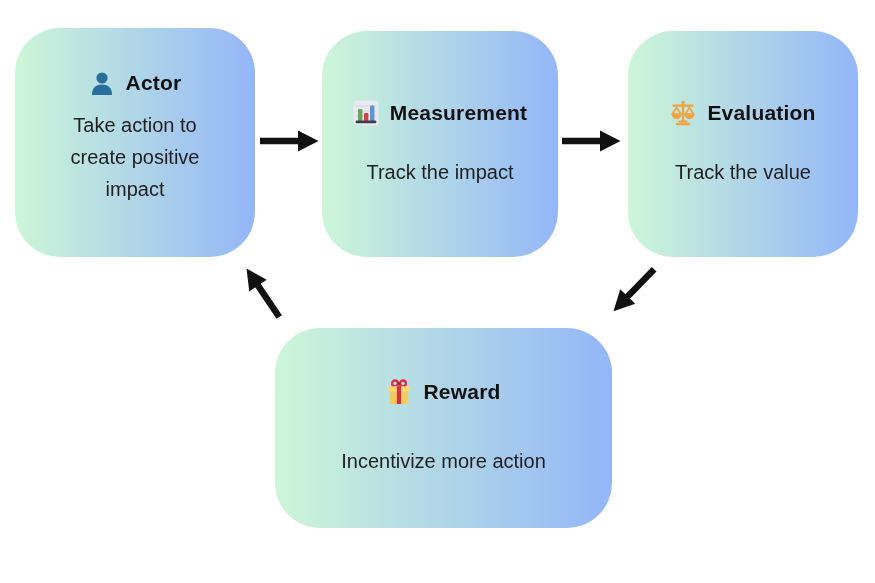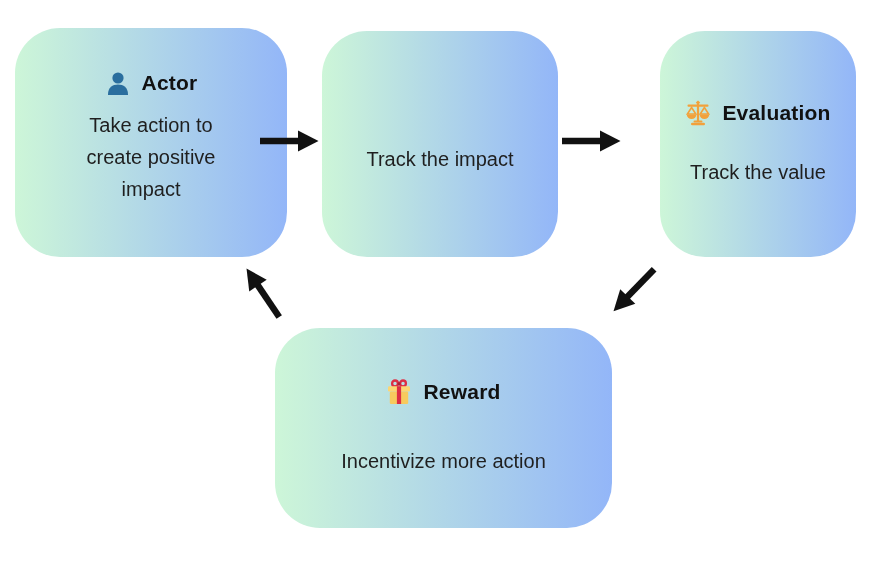--- a/index.html
+++ b/index.html
@@ -19,23 +19,23 @@
     position: absolute;
     border-radius: 45px;
     background: linear-gradient(90deg, #cdf6d8 0%, #93b6f8 100%);
     display: flex;
     flex-direction: column;
     align-items: center;
     justify-content: center;
     text-align: center;
     box-sizing: border-box;
   }
-  .card-actor       { left: 15px;  top: 28px;  width: 272px; height: 229px; padding-bottom: 10px; }
+  .card-actor       { left: 15px;  top: 28px;  width: 240px; height: 229px; padding-bottom: 10px; }
   .card-measurement { left: 322px; top: 31px;  width: 236px; height: 226px; }
-  .card-evaluation  { left: 628px; top: 31px;  width: 196px; height: 226px; margin-left: 32px; }
+  .card-evaluation  { left: 628px; top: 31px;  width: 230px; height: 226px; }
   .card-reward      { left: 275px; top: 328px; width: 337px; height: 200px; }
 
   .title-row {
     display: flex;
     align-items: center;
     justify-content: center;
     gap: 11px;
   }
   .icon {
     display: inline-flex;
@@ -82,20 +82,37 @@
           <circle cx="13" cy="8" r="5.6" fill="#2a6e9e"></circle>
           <path d="M3 24.5 C3 17.5 7.5 14.6 13 14.6 C18.5 14.6 23 17.5 23 24.5 L23 25 L3 25 Z" fill="#2a6e9e"></path>
         </svg>
       </span>
       <span class="card-title">Actor</span>
     </div>
     <div class="card-desc">Take action to create positive impact</div>
   </div>
 
   <div class="card card-measurement">
+    <div class="title-row">
+      <span class="icon">
+        <svg viewBox="0 0 26 26">
+          <rect x="0.5" y="0.5" width="25" height="25" rx="3.5" fill="#e7eaef"></rect>
+          <g stroke="#ccd3dd" stroke-width="1">
+            <line x1="3" y1="6" x2="23" y2="6"></line>
+            <line x1="3" y1="11" x2="23" y2="11"></line>
+            <line x1="3" y1="16" x2="23" y2="16"></line>
+          </g>
+          <rect x="5" y="9" width="4.4" height="12.5" rx="1" fill="#67a561"></rect>
+          <rect x="11" y="13" width="4.4" height="8.5" rx="1" fill="#dd3a4a"></rect>
+          <rect x="17" y="5.5" width="4.4" height="16" rx="1" fill="#5f95d8"></rect>
+          <rect x="2.6" y="20.6" width="20.8" height="2.6" rx="1.2" fill="#3a4049"></rect>
+        </svg>
+      </span>
+      <span class="card-title">Measurement</span>
+    </div>
     <div class="card-desc">Track the impact</div>
   </div>
 
   <div class="card card-evaluation">
     <div class="title-row">
       <span class="icon">
         <svg viewBox="0 0 26 26">
           <polygon points="13,0.5 15.2,2.6 13,4.7 10.8,2.6" fill="#f2a13b"></polygon>
           <rect x="11.9" y="3" width="2.2" height="18" fill="#f2a13b"></rect>
           <rect x="2.5" y="4.6" width="21" height="2.1" rx="1" fill="#f2a13b"></rect>

